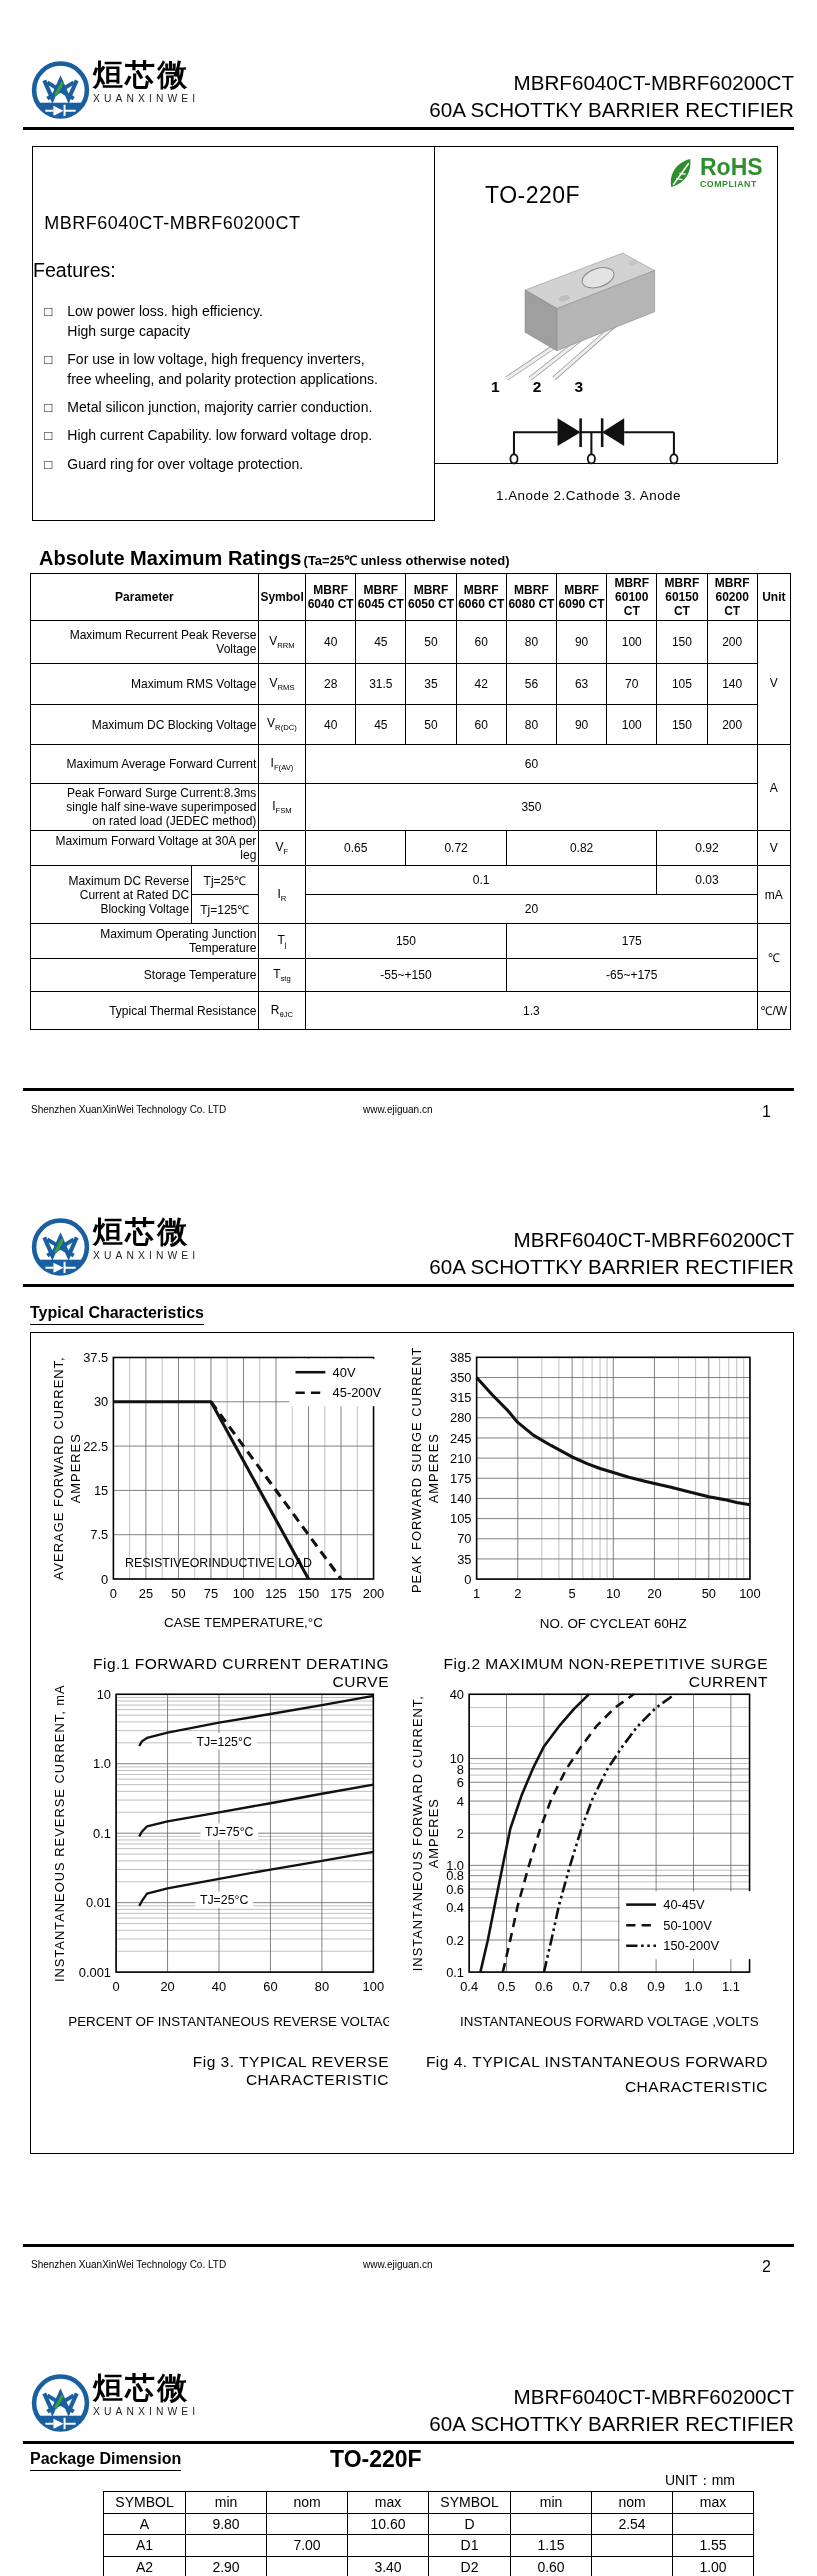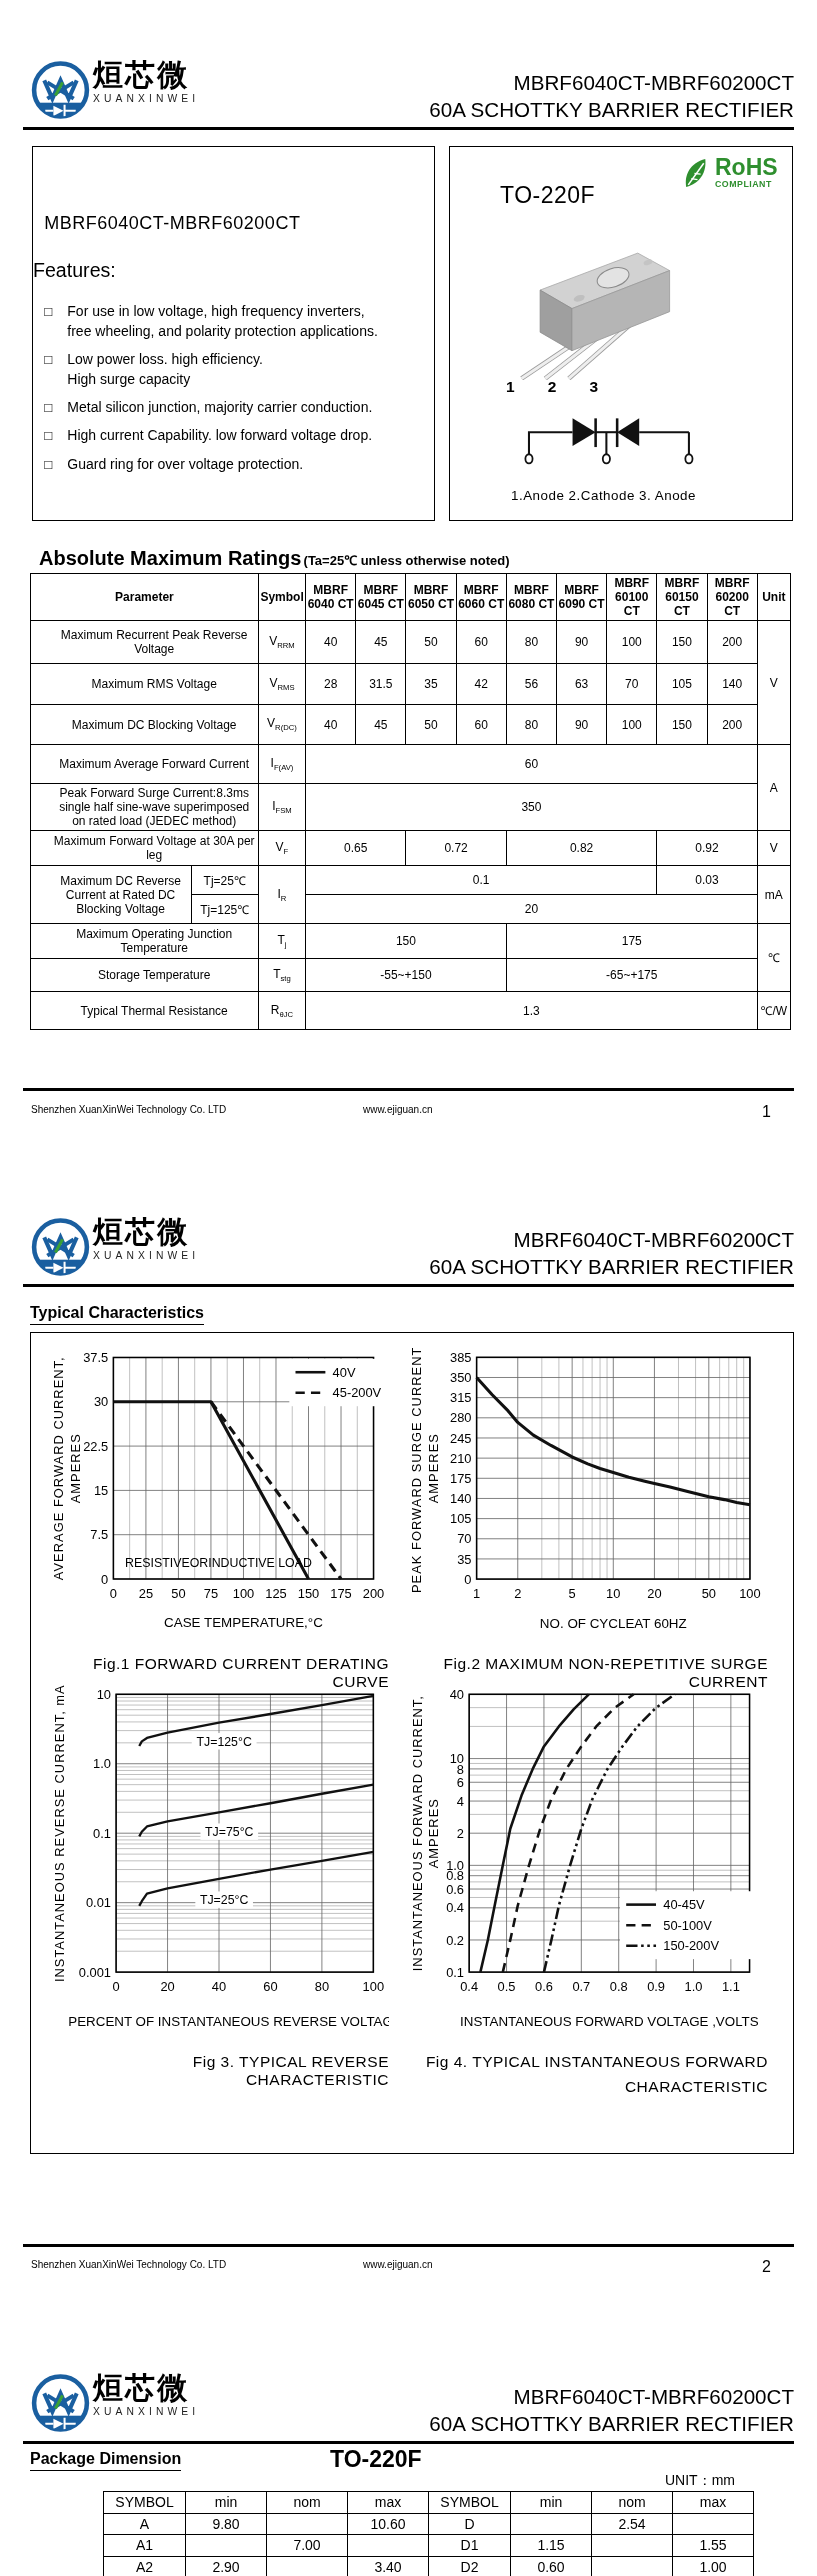--- a/index.html
+++ b/index.html
@@ -26,21 +26,21 @@
   .rohs-txt1{font-size:23px;font-weight:bold;color:#2f8f2f;line-height:23px}
   .rohs-txt2{font-size:8.8px;font-weight:bold;color:#2f8f2f;letter-spacing:0.5px}
   .pins{font-size:15.5px;font-weight:bold;letter-spacing:14.4px}
   .diode-caption{font-size:13.4px;letter-spacing:0.5px}
   
   .amr-head{font-size:20px;font-weight:bold}
   .amr-note{font-size:13px;font-weight:bold}
   table.amr{border-collapse:collapse;border:1.5px solid #000;table-layout:fixed}
   .amr td,.amr th{border:1px solid #000;font-size:12px;text-align:center;padding:2.1px 1.5px;font-weight:normal}
   .amr th{font-weight:bold}
-  .amr td.pl{text-align:center;padding-left:21px}
+  .amr td.pl{text-align:right;padding-left:21px}
   .amr sub{font-size:7.7px}
   
   .sec-title{font-size:16px;font-weight:bold;border-bottom:1.5px solid #000;padding-bottom:2.1px}
   .chart-caption{font-size:15.5px;text-align:right;letter-spacing:0.5px}
   
   .unit-note{font-size:14px}
   table.dim{border-collapse:collapse;border:1.5px solid #000;table-layout:fixed}
   .dim td,.dim th{border:1px solid #000;font-size:14px;font-weight:normal;text-align:center;height:21.6px;padding:0 2.1px}
   
   .foot{font-size:10px}
@@ -80,47 +80,47 @@
   <div>60A SCHOTTKY BARRIER RECTIFIER</div>
 </div>
 <div class="abs rule" style="left:23px;top:127px;width:771px"></div>
 
 <div class="abs frame" style="left:32px;top:146px;width:403px;height:375px">
   <div class="abs part-head" style="left:11.3px;top:66px">MBRF6040CT-MBRF60200CT</div>
   <div class="abs feat-title" style="left:0;top:112px">Features:</div>
   <div class="abs" style="left:11.3px;top:155px;width:381px">
 
       <div class="feat">
+        <span class="cb">□</span><span>Low power loss. high efficiency.</span>
+        <div class="feat2">High surge capacity</div>
+      </div>
+
+      <div class="feat">
         <span class="cb">□</span><span>For use in low voltage, high frequency inverters,</span>
         <div class="feat2">free wheeling, and polarity protection applications.</div>
-      </div>
-
-      <div class="feat">
-        <span class="cb">□</span><span>Low power loss. high efficiency.</span>
-        <div class="feat2">High surge capacity</div>
       </div>
 
       <div class="feat">
         <span class="cb">□</span><span>Metal silicon junction, majority carrier conduction.</span>
         <div class="feat2"></div>
       </div>
 
       <div class="feat">
         <span class="cb">□</span><span>High current Capability. low forward voltage drop.</span>
         <div class="feat2"></div>
       </div>
 
       <div class="feat">
         <span class="cb">□</span><span>Guard ring for over voltage protection.</span>
         <div class="feat2"></div>
       </div>
     </div>
 </div>
 
-<div class="abs frame" style="left:449px;top:146px;width:344px;height:375px">
+<div class="abs frame" style="left:434px;top:146px;width:344px;height:318px">
   <div class="abs rohs" style="right:14.4px;top:9.3px">
     <svg width="31" height="32" viewBox="0 0 60 62">
       <path d="M47,4 C18,12 6,34 10,58 C36,52 50,30 47,4 Z" fill="#2f8f2f"></path>
       <path d="M14,54 C24,40 34,26 44,12" stroke="#fff" stroke-width="3" fill="none"></path>
       <path d="M20,42 L32,44 M26,32 L38,33" stroke="#fff" stroke-width="2.5" fill="none"></path>
     </svg>
     <div style="margin-left:3.1px">
       <div class="rohs-txt1">RoHS</div>
       <div class="rohs-txt2">COMPLIANT</div>
     </div>

